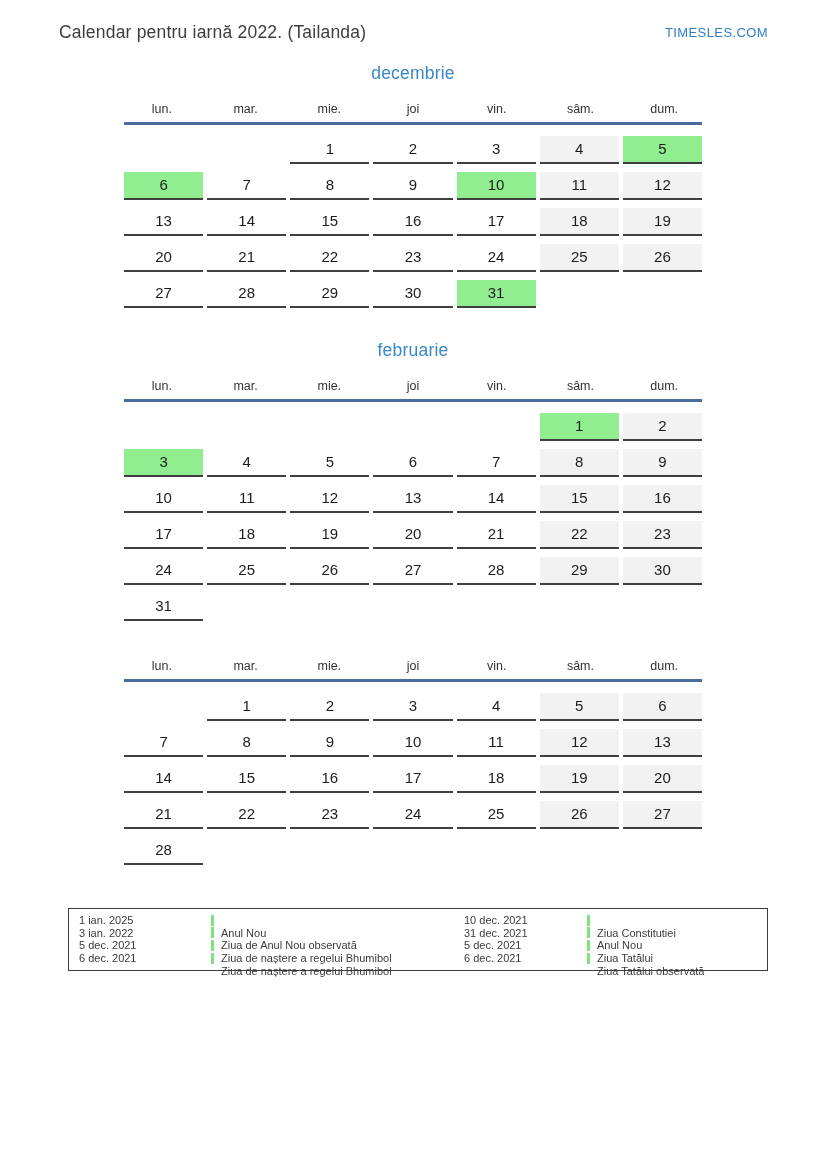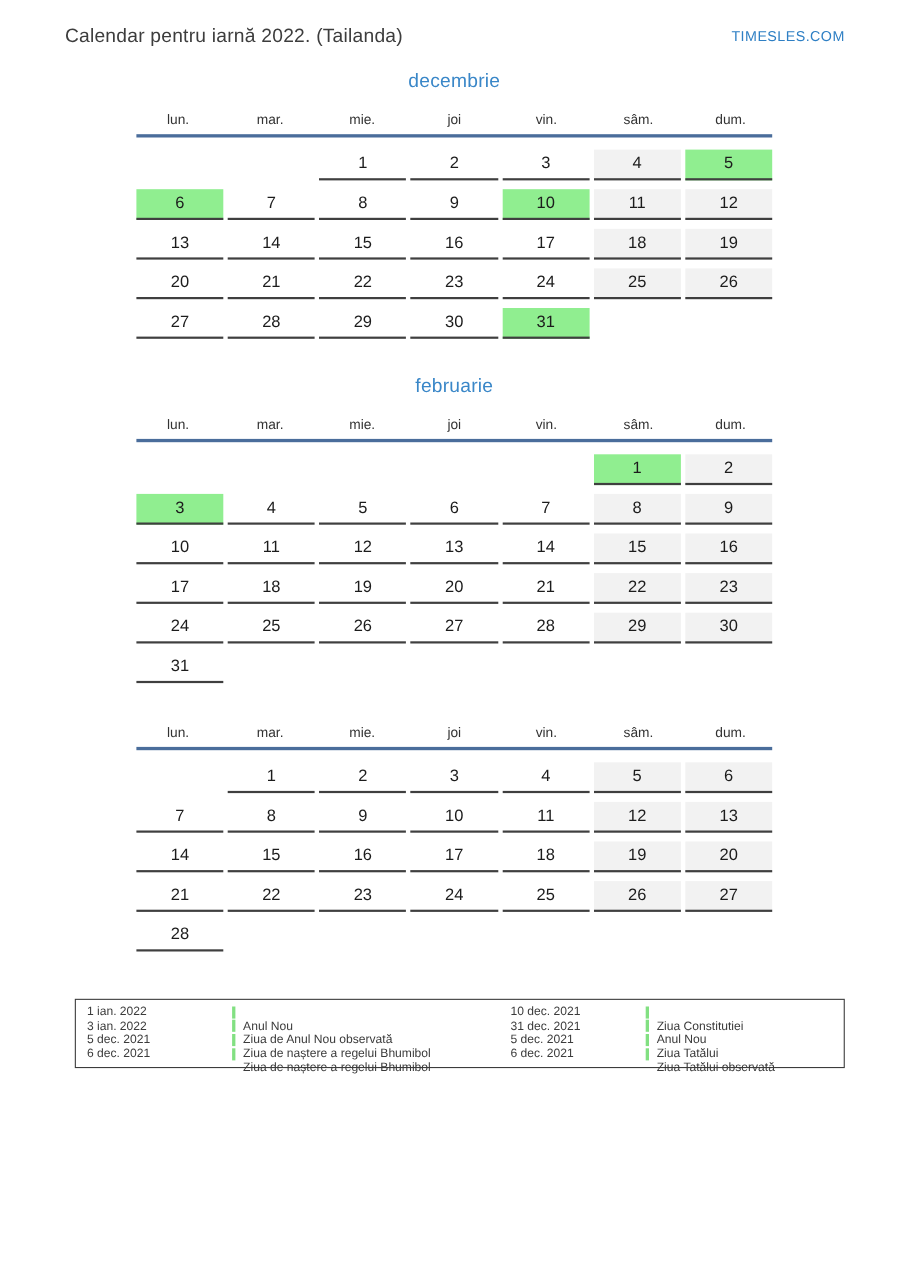--- a/index.html
+++ b/index.html
@@ -224,21 +224,21 @@
           <div class="day empty"></div>
           <div class="day empty"></div>
           <div class="day empty"></div>
           <div class="day empty"></div>
         </div>
       </section>
     </div>
   <div class="legend" id="legend">
       <div class="legend-col c0">
         <div class="legend-entry">
-          <span class="legend-date">1 ian. 2022</span>
+          <span class="legend-date">1 ian. 2025</span>
           <span class="legend-marker"></span>
           <span class="legend-name">Anul Nou</span>
         </div>
         <div class="legend-entry">
           <span class="legend-date">3 ian. 2022</span>
           <span class="legend-marker"></span>
           <span class="legend-name">Ziua de Anul Nou observată</span>
         </div>
         <div class="legend-entry">
           <span class="legend-date">5 dec. 2021</span>

